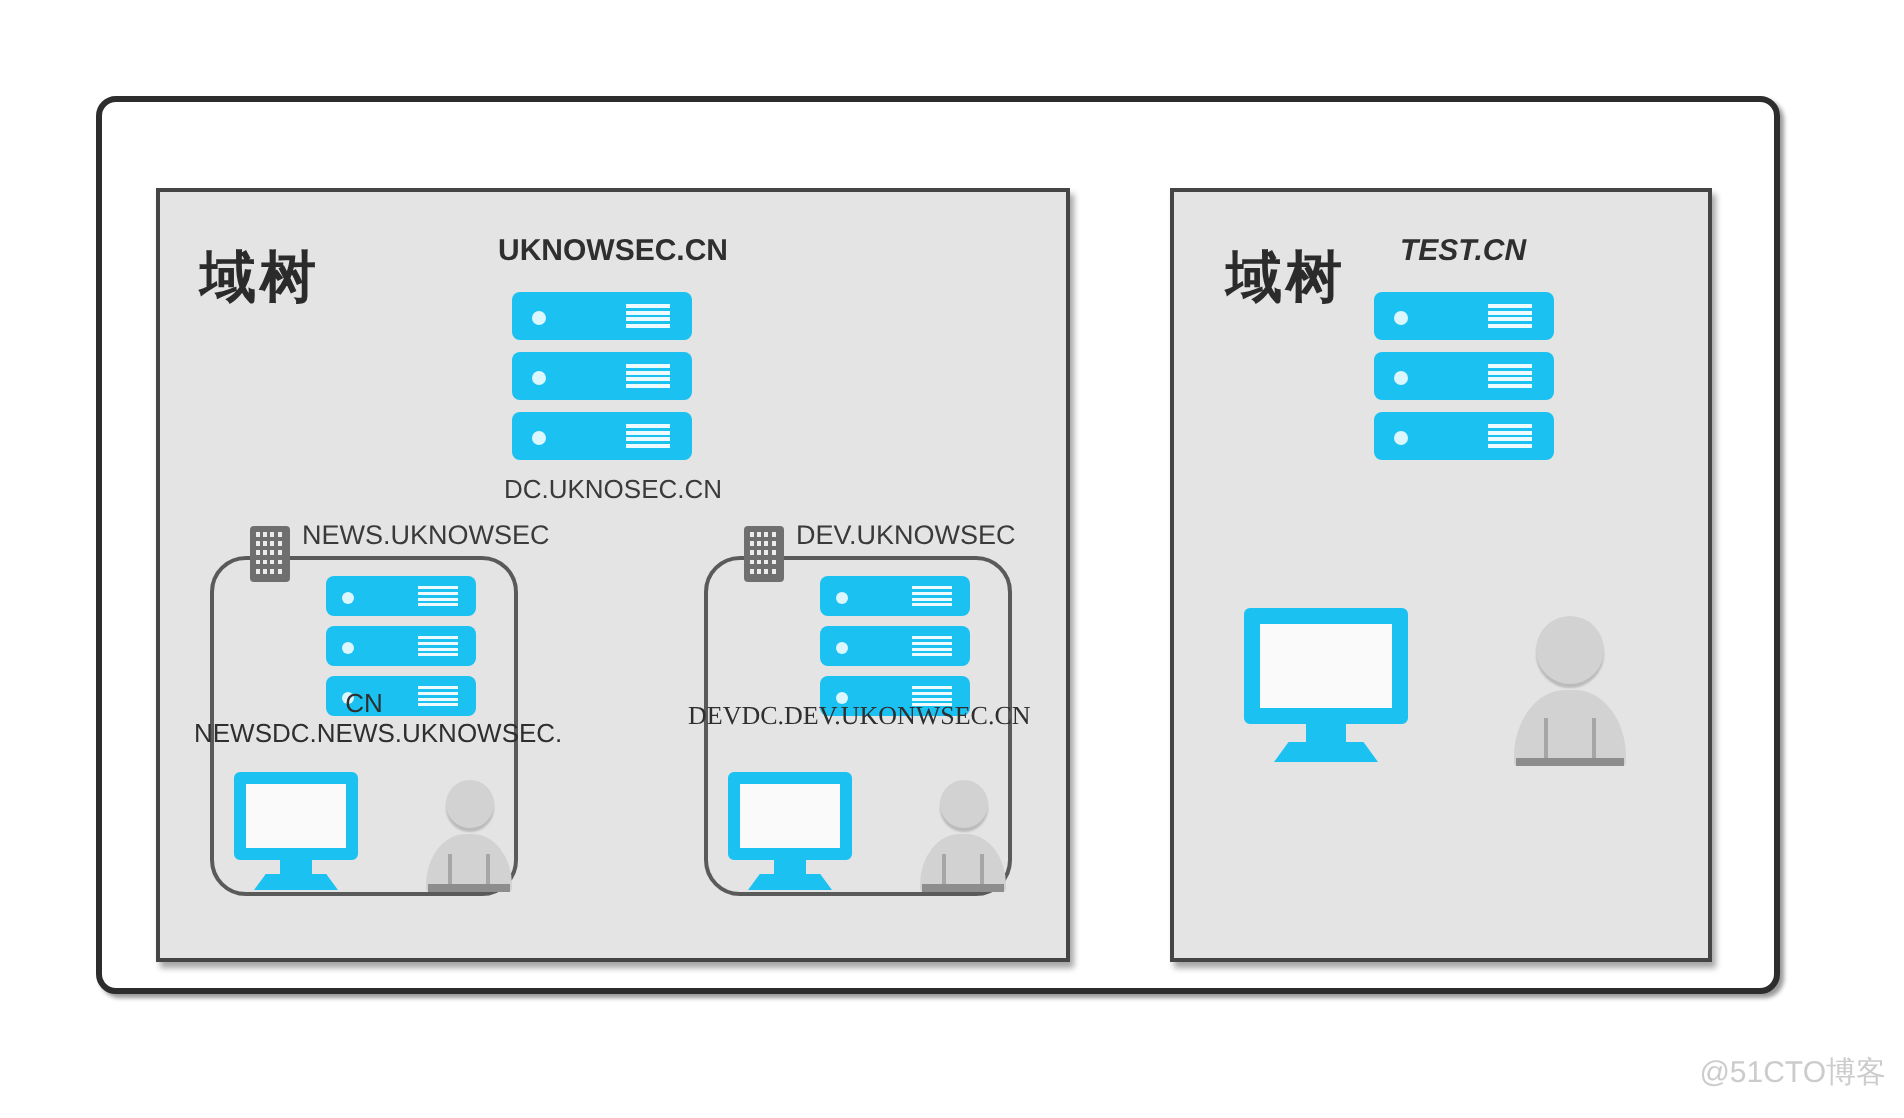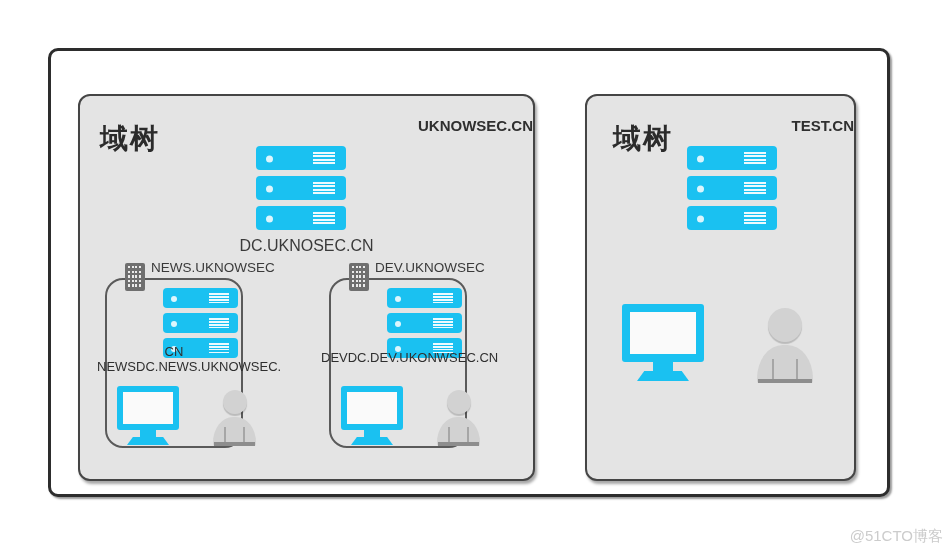--- a/index.html
+++ b/index.html
@@ -17,49 +17,49 @@
   body{background:#fff;font-family:"Liberation Sans","DejaVu Sans",sans-serif;color:var(--text);}
   .stage{position:relative;width:952px;height:559px;background:#ffffff;overflow:hidden;}
 
   
   .outer-box{position:absolute;left:48px;top:48px;width:842px;height:449px;
     background:#fff;border:3px solid var(--border-dark);border-radius:10px;
     box-shadow:2px 2px 2px rgba(0,0,0,.4);}
 
   
   .panel{position:absolute;background:var(--panel);border:2px solid var(--panel-border);
-    border-radius:12px;box-shadow:2px 3px 3px rgba(0,0,0,.35);}
+    border-radius:0;box-shadow:2px 3px 3px rgba(0,0,0,.35);}
   .panel-left{left:78px;top:94px;width:457px;height:387px;}
   .panel-right{left:585px;top:94px;width:271px;height:387px;}
 
   .tree-type{position:absolute;left:20px;top:24px;font-size:28px;font-weight:bold;color:#2b2b2b;letter-spacing:2px;}
   .panel-right .tree-type{left:26px;}
-  .domain-title{position:absolute;left:0;right:0;top:21px;text-align:right;font-size:15px;font-weight:bold;color:#2f2f2f;}
-  .panel-right .domain-title{left:22px;}
-  .dc-label{position:absolute;left:0;right:0;top:141px;text-align:center;font-size:16px;color:#3a3a3a;}
+  .domain-title{position:absolute;left:0;right:0;top:21px;text-align:center;font-size:15px;font-weight:bold;color:#2f2f2f;}
+  .panel-right .domain-title{left:22px;font-style:italic;}
+  .dc-label{position:absolute;left:0;right:0;top:141px;text-align:center;font-size:13px;color:#3a3a3a;}
   .panel-right .dc-label{left:22px;}
 
   
   .server-stack{position:absolute;z-index:1;}
   .server{position:relative;background:var(--accent);border-radius:4px;margin-bottom:6px;}
   .server::before{content:"";position:absolute;left:10px;top:55%;transform:translateY(-50%);
     width:7px;height:7px;border-radius:50%;background:rgba(255,255,255,.85);}
   .server::after{content:"";position:absolute;right:11px;top:50%;transform:translateY(-50%);
     width:22px;height:12px;
     background:repeating-linear-gradient(to bottom,rgba(255,255,255,.92) 0 2px,transparent 2px 3.3px);}
   .server.lg{width:90px;height:24px;}
   .server.sm{width:75px;height:20px;margin-bottom:5px;}
   .server.sm::before{left:8px;width:6px;height:6px;}
   .server.sm::after{right:9px;width:20px;height:10px;
     background:repeating-linear-gradient(to bottom,rgba(255,255,255,.92) 0 1.7px,transparent 1.7px 2.9px);}
 
   
-  .sub-box{position:absolute;top:182px;width:138px;height:170px;border:2px solid var(--sub-border);border-radius:18px;padding-left:20px;}
+  .sub-box{position:absolute;top:182px;width:154px;height:170px;border:2px solid var(--sub-border);border-radius:18px;padding-left:20px;}
   .sub-box.first{left:25px;}
-  .sub-box.second{left:249px;}
+  .sub-box.second{left:272px;}
   .sub-name{position:absolute;left:44px;top:-20px;font-size:13.5px;color:#3a3a3a;white-space:nowrap;background:transparent;}
   .sub-dc{position:absolute;left:-10px;right:-10px;top:64px;z-index:2;text-align:center;
     font-size:13px;line-height:15px;color:#2f2f2f;}
   .sub-dc span{display:block;white-space:nowrap;}
   .sub-stack{left:56px;top:8px;}
 
   
   .building{position:absolute;left:18px;top:-17px;width:20px;height:28px;background:#6f6f6f;border-radius:2px;}
   .building::before{content:"";position:absolute;inset:3px;
     background-image:
@@ -144,21 +144,21 @@
     </div>
 
     <div class="sub-box second">
       <div class="building"></div>
       <div class="sub-name">DEV.UKNOWSEC</div>
       <div class="server-stack sub-stack" style="left:56px;top:8px;">
         <div class="server sm"></div>
         <div class="server sm"></div>
         <div class="server sm"></div>
       </div>
-      <div class="sub-dc" style="top:70px;">
+      <div class="sub-dc" style="top:70px;font-family:Liberation Serif, serif;">
         <span>DEVDC.DEV.UKONWSEC.CN</span>
         <span></span>
       </div>
       <div class="monitor sm" style="left:10px;top:106px;">
         <div class="m-screen"></div>
         <div class="m-neck"></div>
         <div class="m-base"></div>
       </div>
       <div class="person sm" style="left:106px;top:110px;width:43px;">
         <div class="p-head"></div>

